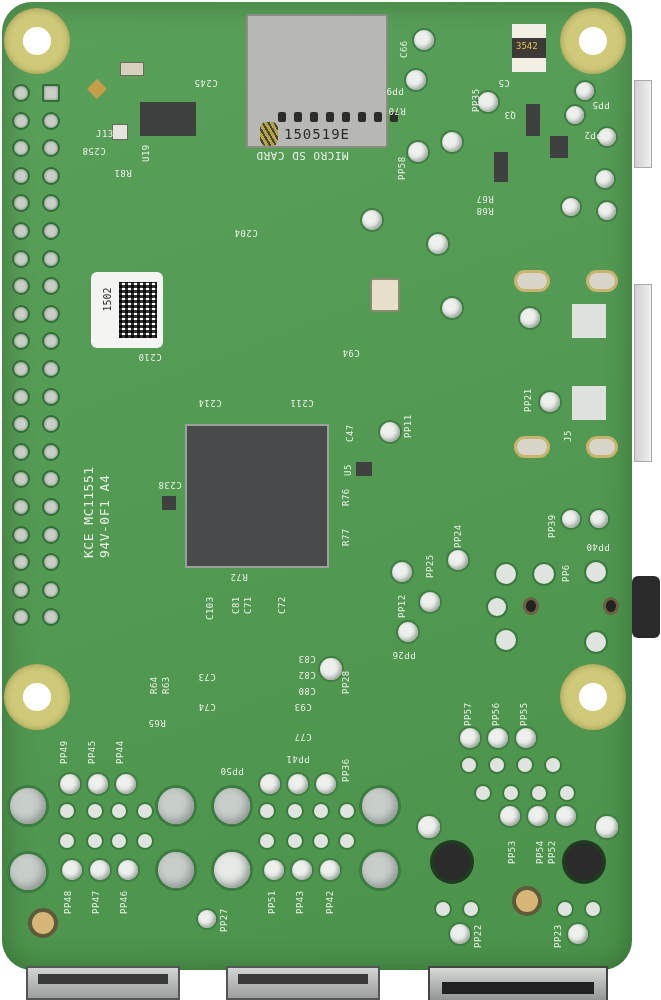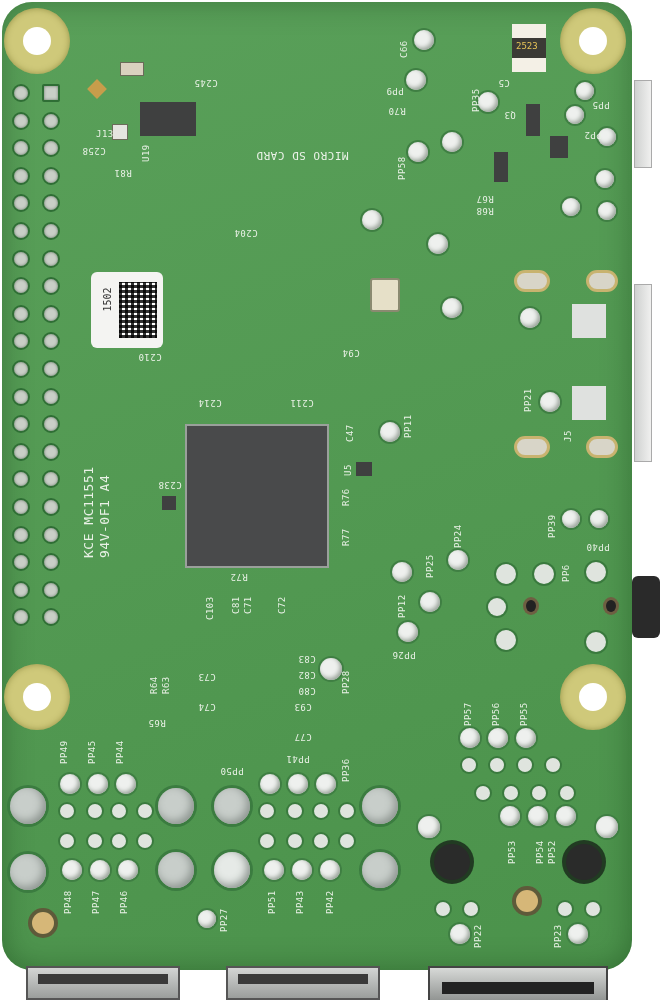--- a/index.html
+++ b/index.html
@@ -89,20 +89,34 @@
       <div class="pin" style="left: 0px; top: 441.6px;"></div>
       <div class="pin" style="left: 30px; top: 441.6px;"></div>
       <div class="pin" style="left: 0px; top: 469.2px;"></div>
       <div class="pin" style="left: 30px; top: 469.2px;"></div>
       <div class="pin" style="left: 0px; top: 496.8px;"></div>
       <div class="pin" style="left: 30px; top: 496.8px;"></div>
       <div class="pin" style="left: 0px; top: 524.4px;"></div>
       <div class="pin" style="left: 30px; top: 524.4px;"></div>
     </div>
 
+  <div class="sdcard">
+    <div class="contacts">
+      <span></span>
+        <span></span>
+        <span></span>
+        <span></span>
+        <span></span>
+        <span></span>
+        <span></span>
+        <span></span>
+    </div>
+    <div class="logo"></div>
+    <div class="code">150519E</div>
+  </div>
   <div class="silk rot180" style="left:254px;top:148px;font-size:11px;">MICRO SD CARD</div>
 
   <div class="label">
     <div class="qr"></div>
     <div class="lbltxt">1502</div>
   </div>
 
   <div class="silk rot-90" style="left:80px;top:556px;font-size:13px;">KCE MC11551</div>
   <div class="silk rot-90" style="left:96px;top:556px;font-size:13px;">94V-0F1 A4</div>
 
@@ -113,21 +127,21 @@
 
   <div class="crystal" style="left:368px;top:276px;width:26px;height:30px;"></div>
 
   <div class="soc"></div>
   <div class="ic" style="left:160px;top:494px;width:14px;height:14px;"></div>
   <div class="ic" style="left:354px;top:460px;width:16px;height:14px;"></div>
 
   <div class="abs" style="left:510px;top:22px;width:34px;height:48px;background:#3b3a35;">
     <div class="abs" style="left:0;top:0;width:34px;height:14px;background:#f4f0e6;"></div>
     <div class="abs" style="left:0;top:34px;width:34px;height:14px;background:#f4f0e6;"></div>
-    <div class="abs" style="left:4px;top:17px;font-size:9px;color:#e8c457;">2523</div>
+    <div class="abs" style="left:4px;top:17px;font-size:9px;color:#e8c457;">3542</div>
   </div>
   <div class="ic" style="left:524px;top:102px;width:14px;height:32px;"></div>
   <div class="ic" style="left:492px;top:150px;width:14px;height:30px;"></div>
   <div class="ic" style="left:548px;top:134px;width:18px;height:22px;"></div>
 
   <div class="abs" style="left:570px;top:302px;width:34px;height:34px;background:#dfe1df;"></div>
   <div class="abs" style="left:570px;top:384px;width:34px;height:34px;background:#dfe1df;"></div>
   <div class="oval" style="left:512px;top:268px;width:30px;height:16px;"></div>
   <div class="oval" style="left:584px;top:268px;width:26px;height:16px;"></div>
   <div class="oval" style="left:512px;top:434px;width:30px;height:16px;"></div>

